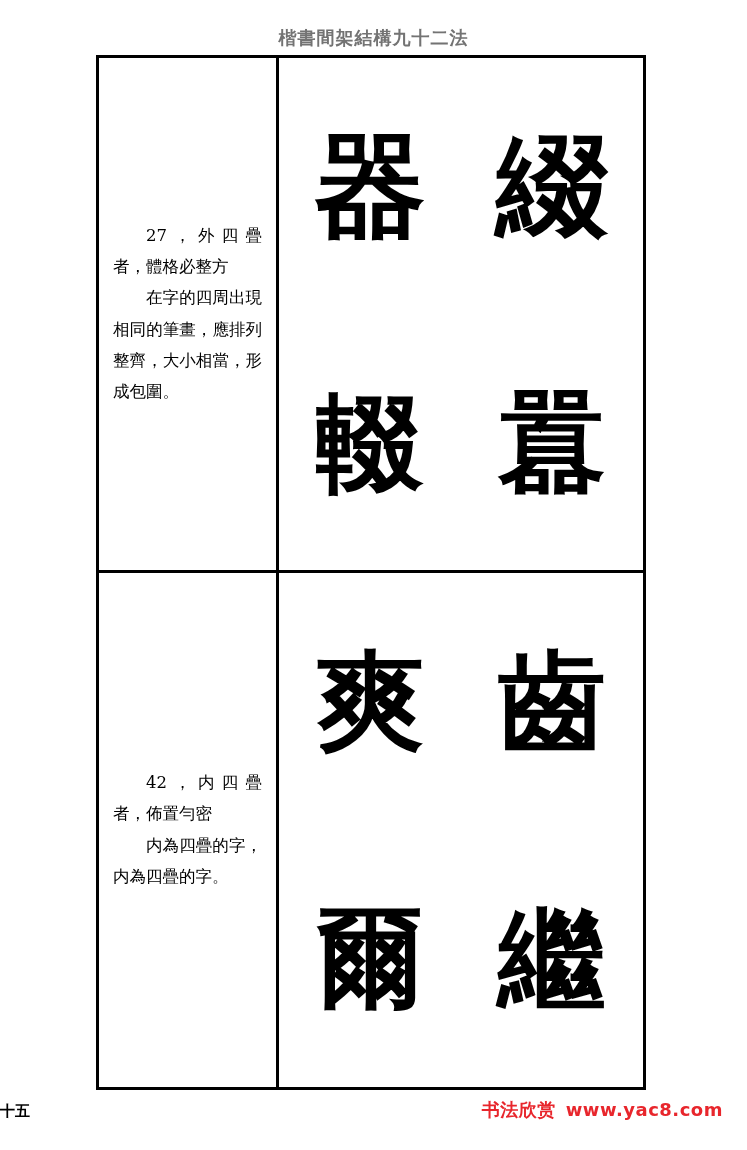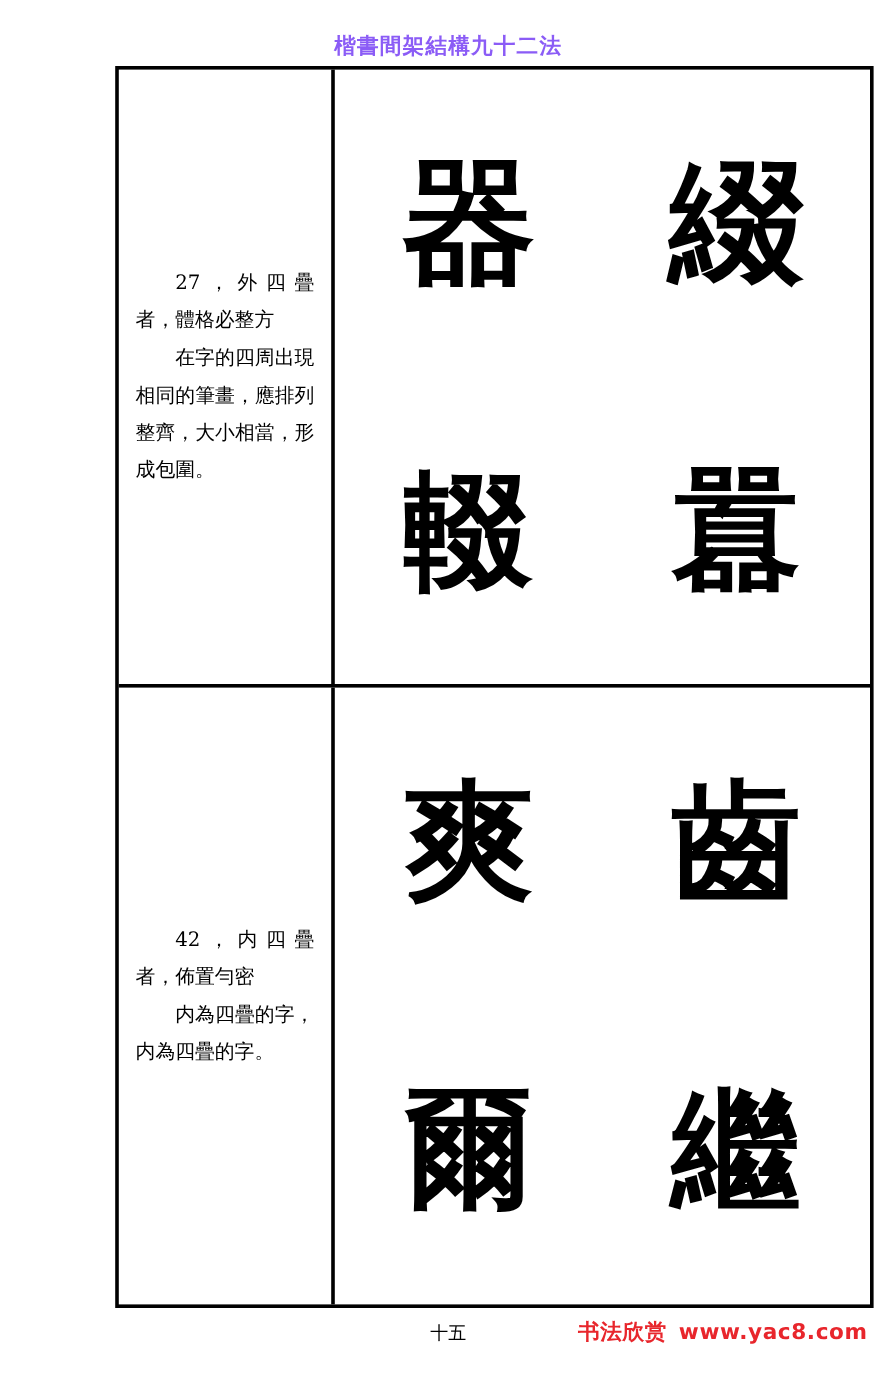--- a/index.html
+++ b/index.html
@@ -19,28 +19,28 @@
   .page-title {
     position: absolute;
     top: 26px;
     left: 0;
     width: 747px;
     text-align: center;
     font-family: "DejaVu Sans", "Liberation Sans", sans-serif;
     font-weight: bold;
     font-size: 18px;
     letter-spacing: 1px;
-    color: #8b5cf6;
+    color: #737373;
   }
 
   .table {
     position: absolute;
     left: 96px;
     top: 55px;
-    width: 632px;
+    width: 550px;
     height: 1035px;
     border: 3px solid #000;
     box-sizing: border-box;
     display: flex;
     flex-direction: column;
   }
 
   .row {
     display: flex;
     flex: 1 1 50%;
@@ -92,23 +92,24 @@
     color: #000;
   }
   .glyph.r1c1 { font-size: 112px; }
   .glyph.r1c2 { font-size: 112px; }
 
   .page-number {
     position: absolute;
     top: 1102px;
     left: 0;
     width: 747px;
-    text-align: center;
+    text-align: left;
     font-size: 15px;
     color: #000;
+    font-weight: bold;
   }
 
   .watermark {
     position: absolute;
     top: 1098px;
     right: 24px;
     color: #e8262c;
     font-family: "DejaVu Sans", "Liberation Sans", sans-serif;
     font-size: 18px;
     font-weight: bold;

